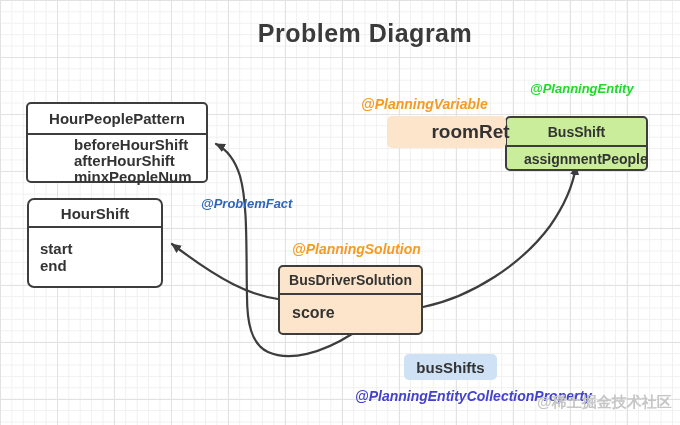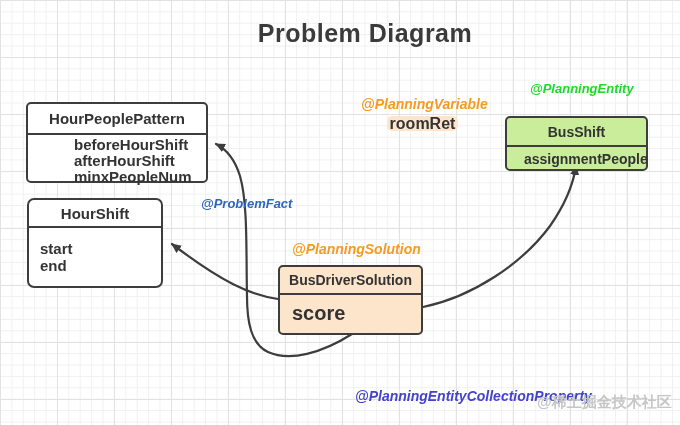--- a/index.html
+++ b/index.html
@@ -57,38 +57,38 @@
   .box-hpp .uml-title{height:29px;font-size:15px;}
   .box-hpp .uml-fields{font-size:15px;padding-top:2px;margin-left:36px;}
   .box-hourshift{left:27px;top:198px;width:136px;height:90px;border-radius:7px;}
   .box-hourshift .uml-title{height:26px;}
   .box-hourshift .uml-fields{font-size:15px;line-height:17px;padding:12px 0 0 11px;}
   .box-busshift{left:505px;top:116px;width:143px;height:55px;background:var(--green_fill);}
   .box-busshift .uml-title{height:27px;font-size:14px;}
   .box-busshift .uml-fields{font-size:14px;padding:4px 0 0 17px;}
   .box-bds{left:278px;top:265px;width:145px;height:70px;background:var(--peach_fill);}
   .box-bds .uml-title{height:26px;font-size:14px;}
-  .box-bds .uml-fields{font-size:20px;padding:10px 11px 0 12px;}
+  .box-bds .uml-fields{font-size:16px;padding:10px 11px 0 12px;}
   .annotation{
     position:absolute;
     font-style:italic;font-weight:600;
     white-space:nowrap;
   }
   .ann-planning-variable{left:361px;top:96px;font-size:14px;color:var(--orange_annotation);}
   .ann-planning-entity{left:530px;top:81px;font-size:13px;color:var(--green_annotation);}
   .ann-problem-fact{left:201px;top:196px;font-size:13px;color:var(--blue_annotation);}
   .ann-planning-solution{left:292px;top:241px;font-size:14px;color:var(--orange_annotation);}
   .ann-pecp{left:355px;top:388px;font-size:14px;color:var(--indigo_annotation);}
   .tag{
     position:absolute;
     border-radius:5px;
     display:flex;align-items:center;justify-content:center;
     font-weight:bold;color:var(--text_dark);
   }
-  .tag-roomret{left:387px;top:116px;width:71px;height:15px;background:var(--peach_fill);font-size:16px;}
+  .tag-roomret{left:387px;top:116px;width:71px;height:32px;background:var(--peach_fill);font-size:19px;padding-left:48px;}
   .tag-busshifts{left:404px;top:354px;width:93px;height:26px;background:var(--blue_tag_fill);font-size:15px;}
   .watermark{
     position:absolute;left:537px;top:393px;
     font-size:15px;color:var(--watermark_gray);
     white-space:nowrap;
     font-weight:bold;
   }
   .connector-layer{position:absolute;left:0;top:0;width:680px;height:425px;pointer-events:none;}
   .connector-layer path.link{fill:none;stroke:var(--arrow);stroke-width:2.2;stroke-linecap:round;}
 </style>
@@ -141,16 +141,17 @@
     </div>
   </div>
 
   <div class="annotation ann-planning-variable">@PlanningVariable</div>
   <div class="annotation ann-planning-entity">@PlanningEntity</div>
   <div class="annotation ann-problem-fact">@ProblemFact</div>
   <div class="annotation ann-planning-solution">@PlanningSolution</div>
   <div class="annotation ann-pecp">@PlanningEntityCollectionProperty</div>
 
   <div class="tag tag-roomret">roomRet</div>
+  <div class="tag tag-busshifts">busShifts</div>
 
   <div class="watermark">@稀土掘金技术社区</div>
 
 </div>
 
 </body></html>

